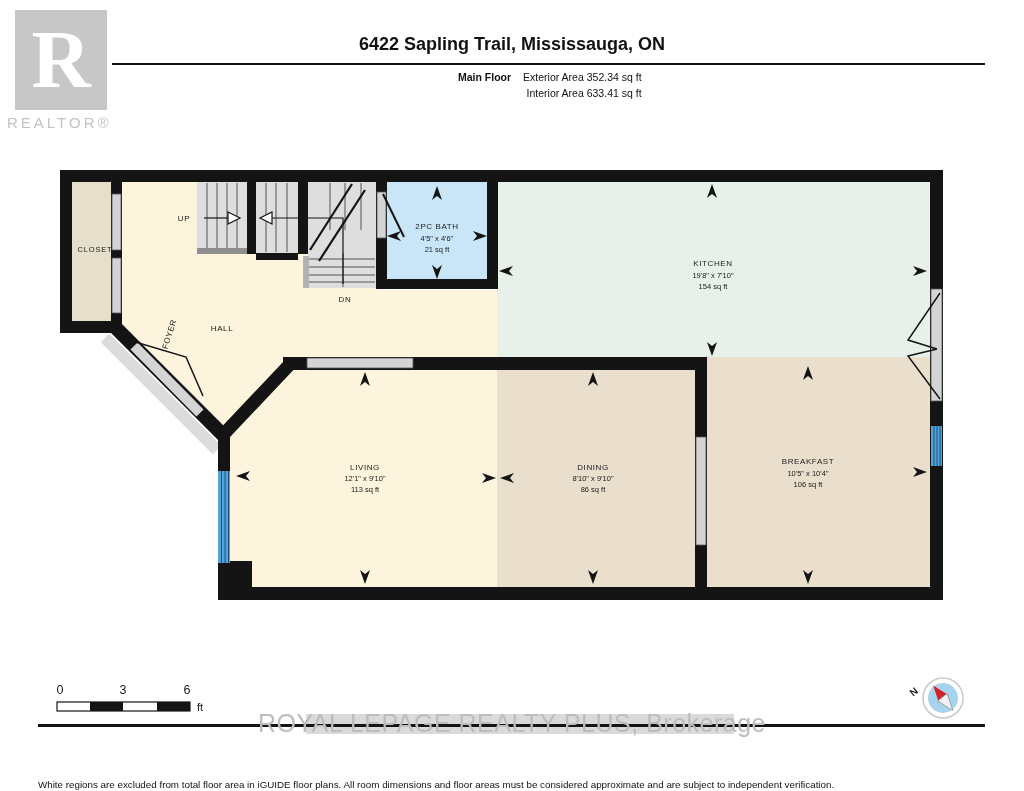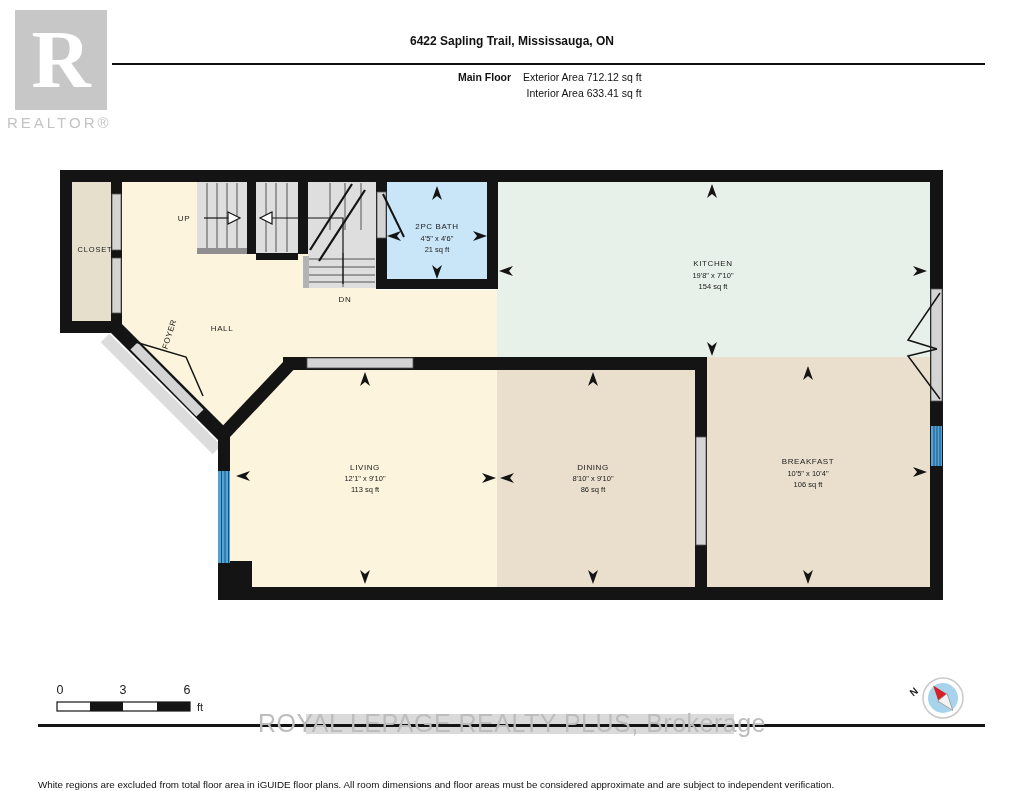--- a/index.html
+++ b/index.html
@@ -8,21 +8,21 @@
 
   
   .logo{position:absolute;top:10px;left:15px;}
   .logo-box{width:92px;height:100px;background:#c7c7c7;display:flex;
             align-items:center;justify-content:center;}
   .logo-r{font-family:"Liberation Serif",serif;font-weight:bold;
           font-size:82px;color:#ffffff;line-height:1;}
   .logo-word{margin-top:4px;margin-left:-8px;font-size:15px;color:#c3c3c3;
              letter-spacing:3px;}
   .title{position:absolute;top:34px;left:0;right:0;text-align:center;
-         font-size:12px;font-weight:bold;color:#111;}
+         font-size:18px;font-weight:bold;color:#111;}
   .rule1{position:absolute;top:63px;left:112px;width:873px;height:0;
          border-top:2px solid #111;}
   .subhead{position:absolute;top:71px;left:458px;display:flex;gap:12px;
            font-size:10.5px;color:#111;text-align:right;}
   .subhead .fl{font-weight:bold;}
   .subhead .areas{display:flex;flex-direction:column;gap:4px;}
 
   
   .plan{position:absolute;top:0;left:0;}
   .lbl{font-family:"Liberation Sans",sans-serif;fill:#1a1a1a;}
@@ -53,21 +53,21 @@
     </div>
     <div class="logo-word">REALTOR®</div>
   </div>
 
   <div class="title">6422 Sapling Trail, Mississauga, ON</div>
   <div class="rule1"></div>
 
   <div class="subhead">
     <span class="fl">Main Floor</span>
     <span class="areas">
-      <span>Exterior Area 712.12 sq ft</span>
+      <span>Exterior Area 352.34 sq ft</span>
       <span>Interior Area 633.41 sq ft</span>
     </span>
   </div>
 
   <svg class="plan" width="1024" height="791" viewBox="0 0 1024 791">
     <defs>
       <g id="dimarrow">
           <polygon points="-7,-5 7,0 -7,5 -3,0" fill="#141414"></polygon>
         </g>
       <g id="stairhead">

